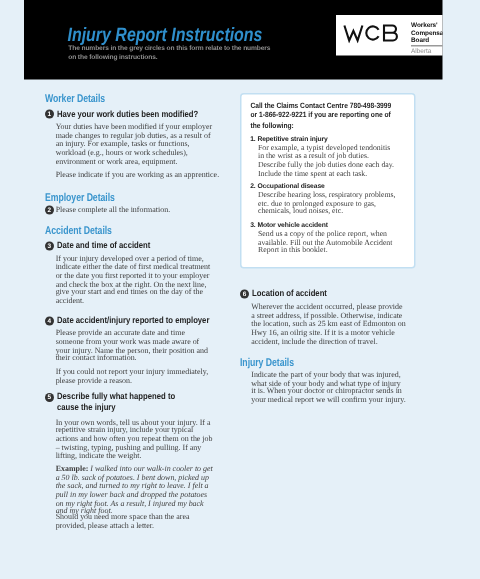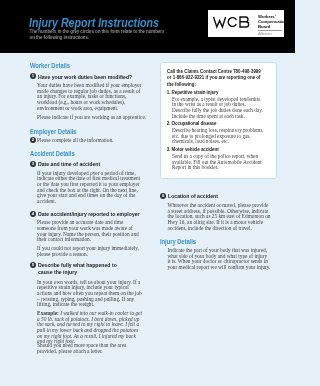--- a/index.html
+++ b/index.html
@@ -6,21 +6,21 @@
   html,body{margin:0;padding:0;}
   body{
     width:295px;height:386px;overflow:hidden;
     background:#e5f0f8;
     font-family:"Liberation Serif",serif;
     -webkit-font-smoothing:antialiased;
   }
   .page{position:relative;width:295px;height:386px;overflow:hidden;}
 
   
-  .hdr{position:absolute;left:0;top:0;width:295px;height:53px;background:#000;}
+  .hdr{position:absolute;left:16px;top:0;width:295px;height:53px;background:#000;}
   .hdr-title{
     position:absolute;left:29.3px;top:16.2px;
     font-family:"Liberation Sans",sans-serif;
     font-weight:bold;font-style:italic;
     font-size:12.95px;line-height:13px;letter-spacing:0;
     color:#2f8fcc;white-space:nowrap;
     transform:scaleX(0.822);transform-origin:0 0;
   }
   .hdr-sub{
     position:absolute;left:29.5px;top:29.3px;width:136px;

